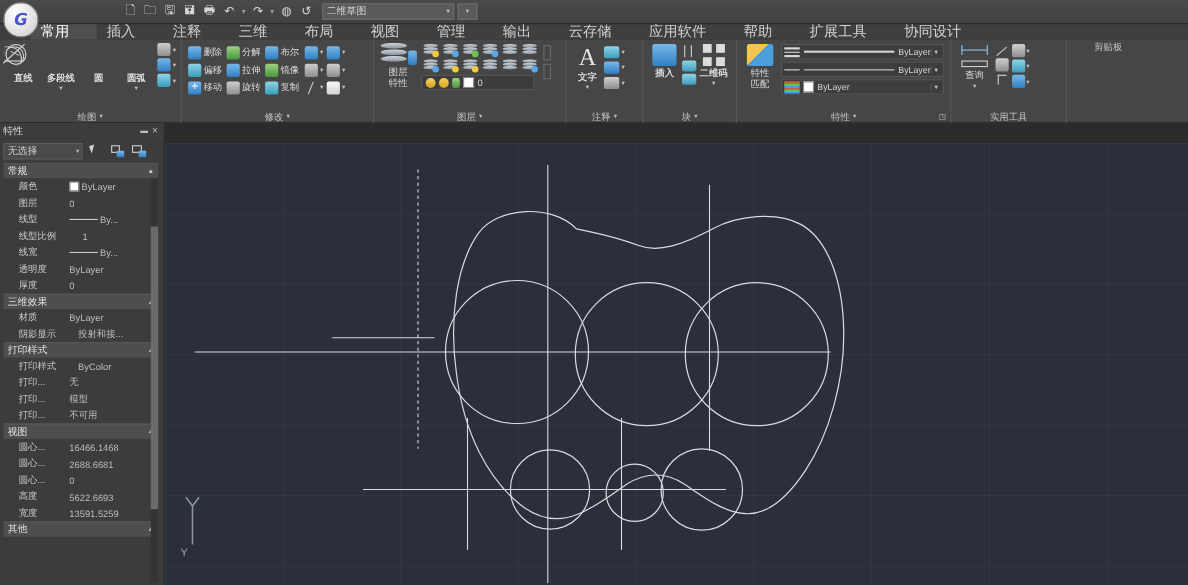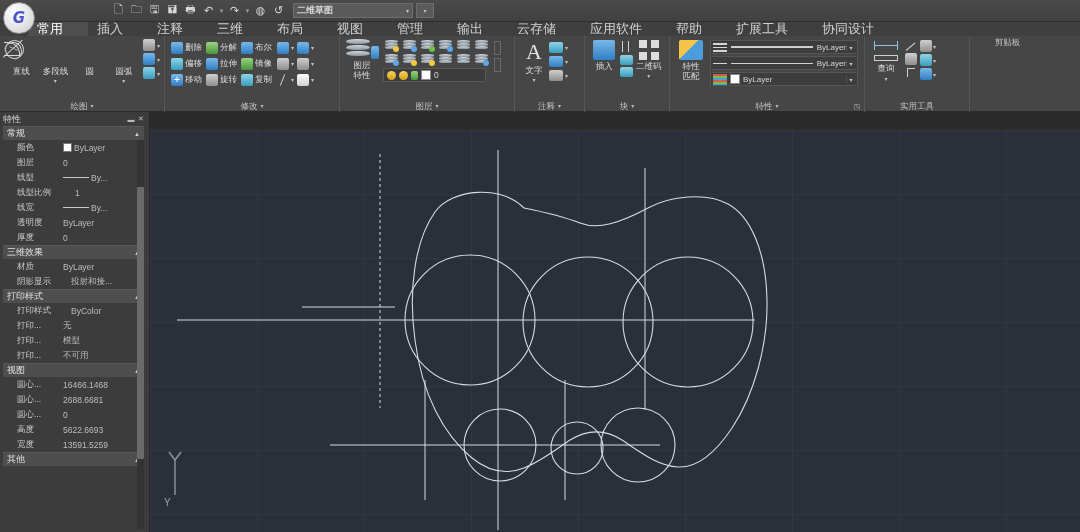--- a/index.html
+++ b/index.html
@@ -21,21 +21,21 @@
   .qat{ display:flex; align-items:center; gap:1px; margin-left:110px; height:22px; }
   .qicon{
     width:17px; height:17px; display:flex; align-items:center; justify-content:center;
     font-size:11px; color:#d8d8d8; border-radius:2px; position:relative;
   }
   .qsep{ width:7px; height:17px; display:flex;align-items:center;justify-content:center;
           font-size:7px;color:#9a9a9a;}
   .ws-combo{
     margin-left:5px; width:120px; height:15px; background:#5a5a5a;
     border:1px solid #6d6d6d; display:flex; align-items:center;
-    padding:0 3px; font-size:9px; color:#d5d5d5; position:relative;font-weight:bold;
+    padding:0 3px; font-size:9px; color:#d5d5d5; position:relative;
   }
   .ws-combo .arw{ position:absolute; right:3px; font-size:6px; color:#c5c5c5; }
   .ws-combo2{
     margin-left:2px; width:18px;height:15px;background:#5a5a5a;border:1px solid #6d6d6d;
     display:flex;align-items:center;justify-content:center;font-size:6px;color:#c5c5c5;
   }
   .apptitle{
     position:absolute; left:0; right:0; text-align:center;
     font-size:10.5px; color:#e8e8e8; pointer-events:none;
   }
@@ -75,21 +75,21 @@
   .panel-title{
     height:12px; font-size:8.5px; color:#c4c4c4; text-align:center;
     line-height:11px; display:flex;align-items:center;justify-content:center; gap:3px;
   }
   .panel-title .cv{ font-size:6px; color:#bdbdbd; }
 
   .bigbtn{
     width:40px; display:flex; flex-direction:column; align-items:center; gap:1px;
     cursor:default;
   }
-  .bigbtn .lbl{ font-size:8.5px; color:#dcdcdc; white-space:nowrap; }
+  .bigbtn .lbl{ font-size:8.5px; color:#dcdcdc; white-space:nowrap;font-weight:bold; }
   .bigbtn .cvt{ font-size:6px; color:#c0c0c0; line-height:5px; }
 
   .smallbtn{
     display:flex; align-items:center; gap:2px; height:15px; padding:0 2px;
     font-size:8.5px; color:#dcdcdc; white-space:nowrap; cursor:default;
   }
 
   .col{ display:flex; flex-direction:column; gap:1px; }
   .row{ display:flex; }
 
@@ -700,20 +700,37 @@
     </div>
   </div>
 
 
   <div class="palette">
     <div class="pal-head">
       <span class="ttl">特性</span>
       <span class="btn">▬</span>
       <span class="btn">✕</span>
     </div>
+    <div class="pal-sel">
+      <div class="combo">
+        <span>无选择</span>
+        <span class="arw">▾</span>
+      </div>
+      <span class="mini">
+        <span style="position:absolute;left:3px;top:2px;width:0;height:0;border-left:5px solid #d5d5d5;border-bottom:7px solid transparent;display:block;transform:rotate(-20deg)"></span>
+      </span>
+      <span class="mini">
+        <span style="position:absolute;left:2px;top:2px;width:8px;height:7px;border:1px solid #cfcfcf;display:block"></span>
+        <span style="position:absolute;left:7px;top:7px;width:7px;height:6px;background:linear-gradient(#79b8e8,#2f7fc4);display:block;border-radius:1px"></span>
+      </span>
+      <span class="mini">
+        <span style="position:absolute;left:1px;top:2px;width:9px;height:7px;border:1px solid #cfcfcf;display:block"></span>
+        <span style="position:absolute;left:7px;top:7px;width:7px;height:6px;background:linear-gradient(#79b8e8,#2f7fc4);display:block;border-radius:1px"></span>
+      </span>
+    </div>
 
     <div class="pal-body">
 
       <div class="grp-head">
         <span>常规</span>
         <span class="tri">▲</span>
       </div>
       <div class="prow">
         <span class="k">颜色</span>
         <span class="v">

